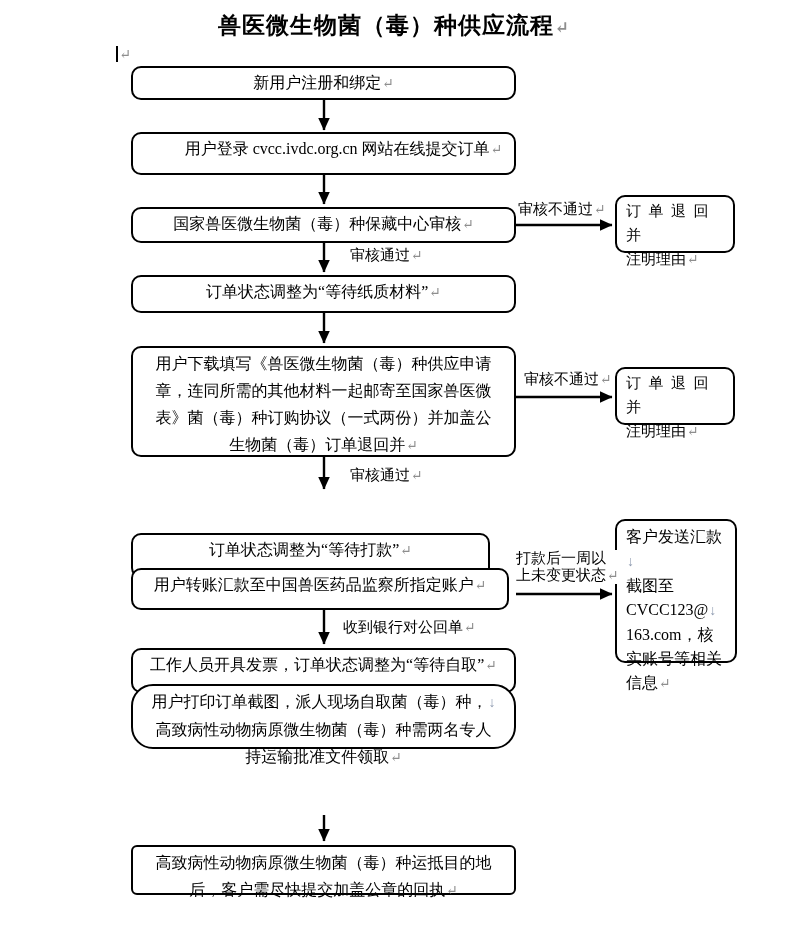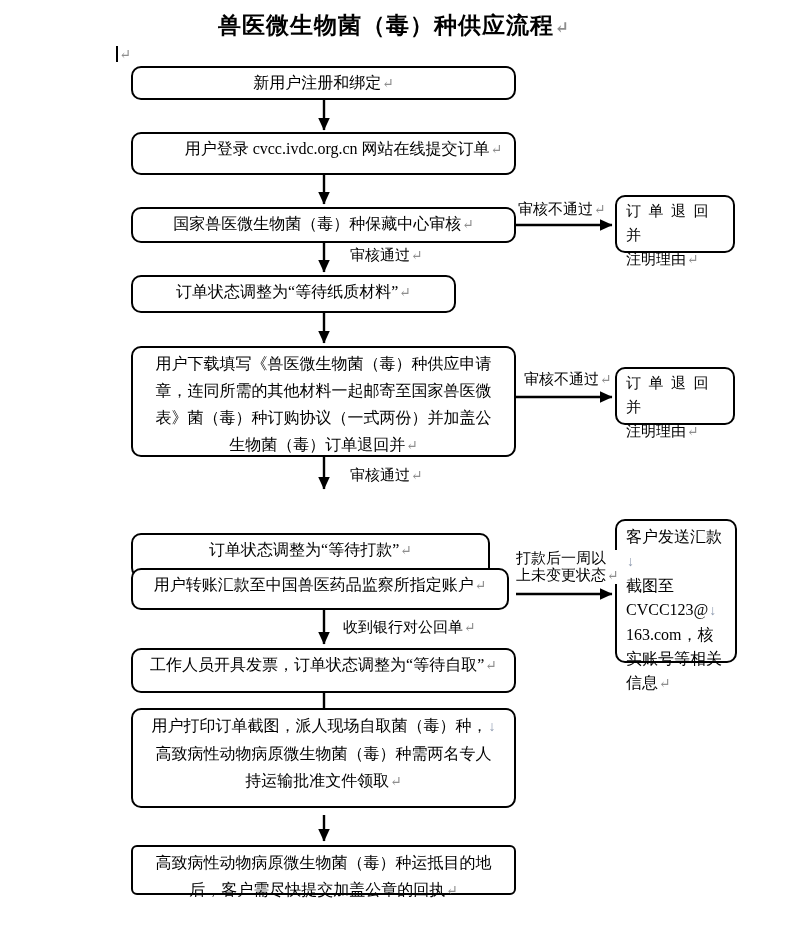--- a/index.html
+++ b/index.html
@@ -70,21 +70,21 @@
   </div>
 
   <div class="box" style="left:131px;top:132px;width:385px;height:43px;padding-left:46px;">
     <div class="line"><span>用户登录 cvcc.ivdc.org.cn 网站在线提交订单</span><span class="mark">↵</span></div>
   </div>
 
   <div class="box" style="left:131px;top:207px;width:385px;height:36px;">
     <div class="line"><span>国家兽医微生物菌（毒）种保藏中心审核</span><span class="mark">↵</span></div>
   </div>
 
-  <div class="box" style="left:131px;top:275px;width:325px;height:38px;">
+  <div class="box" style="left:131px;top:275px;width:385px;height:38px;">
     <div class="line"><span>订单状态调整为“等待纸质材料”</span><span class="mark">↵</span></div>
   </div>
 
   <div class="box" style="left:131px;top:346px;width:385px;height:111px;line-height:27px;">
     <div class="line">用户下载填写《兽医微生物菌（毒）种供应申请</div>
     <div class="line">章，连同所需的其他材料一起邮寄至国家兽医微</div>
     <div class="line">表》菌（毒）种订购协议（一式两份）并加盖公</div>
     <div class="line"><span>生物菌（毒）订单退回并</span><span class="mark">↵</span></div>
   </div>
 
@@ -93,21 +93,21 @@
   </div>
 
   <div class="box" style="left:131px;top:568px;width:378px;height:42px;">
     <div class="line"><span>用户转账汇款至中国兽医药品监察所指定账户</span><span class="mark">↵</span></div>
   </div>
 
   <div class="box" style="left:131px;top:648px;width:385px;height:45px;">
     <div class="line"><span>工作人员开具发票，订单状态调整为“等待自取”</span><span class="mark">↵</span></div>
   </div>
 
-  <div class="box" style="left:131px;top:708px;width:385px;height:100px;line-height:27px;">
+  <div class="box" style="left:131px;top:684px;width:385px;height:65px;line-height:27px;border-radius:22px;">
     <div class="line"><span>用户打印订单截图，派人现场自取菌（毒）种，</span><span class="lbreak">↓</span></div>
     <div class="line"><span>高致病性动物病原微生物菌（毒）</span><span class="wavy">种需两名专人</span></div>
     <div class="line"><span class="wavy">持运输批准文件领取</span><span class="mark">↵</span></div>
   </div>
 
   <div class="box" style="left:131px;top:845px;width:385px;height:50px;line-height:27px;border-radius:6px;">
     <div class="line">高致病性动物病原微生物菌（毒）种运抵目的地</div>
     <div class="line"><span>后，客户需尽快提交加盖公章的回执</span><span class="mark">↵</span></div>
   </div>
 

